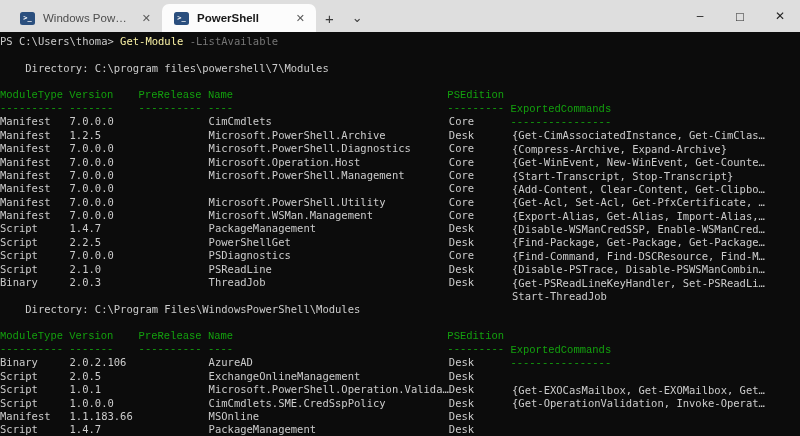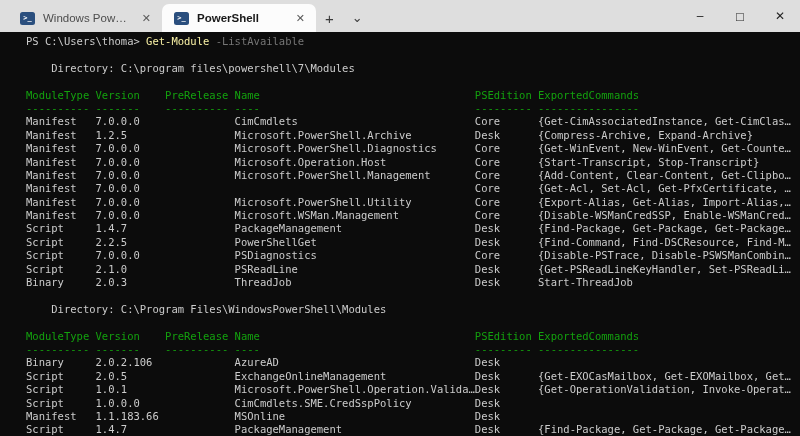--- a/index.html
+++ b/index.html
@@ -44,33 +44,33 @@
   .wincontrols{display:flex;align-self:stretch;height:32px;}
   .winbtn{
     width:40px;height:32px;display:flex;align-items:center;justify-content:center;
     font-size:12px;color:#1F1F1F;
   }
   .winbtn.max{font-size:13px;}
 
   
   .terminal{
     flex:1;background:#0C0C0C;overflow:hidden;
-    padding:3px 0 0 26px;
+    padding:3px 0 0 0;
     font-family:"DejaVu Sans Mono","Liberation Mono",monospace;
     font-size:10.5px;color:#CCCCCC;
   }
   .line{position:relative;height:13.4px;line-height:13.4px;white-space:pre;}
   .col{position:absolute;top:0;white-space:pre;}
   .c0{left:0;}
   .c1{left:11ch;}
   .c2{left:22ch;}
   .c3{left:33ch;}
   .c4{left:71ch;}
-  .c5{left:81ch;}
-  .green{color:#13A10E;}
+  .c5{left:81ch;margin-top:14px;}
+  .green{color:#13A10E;font-family:Liberation Mono, monospace;}
   .t-cmd{color:#F9F1A5;margin-left:0;}
   .t-param{color:#767676;margin-left:1ch;}
 </style>
 </head>
 <body>
 
 <div class="window">
 
   <div class="tabbar">
     <div class="tabs-left">

